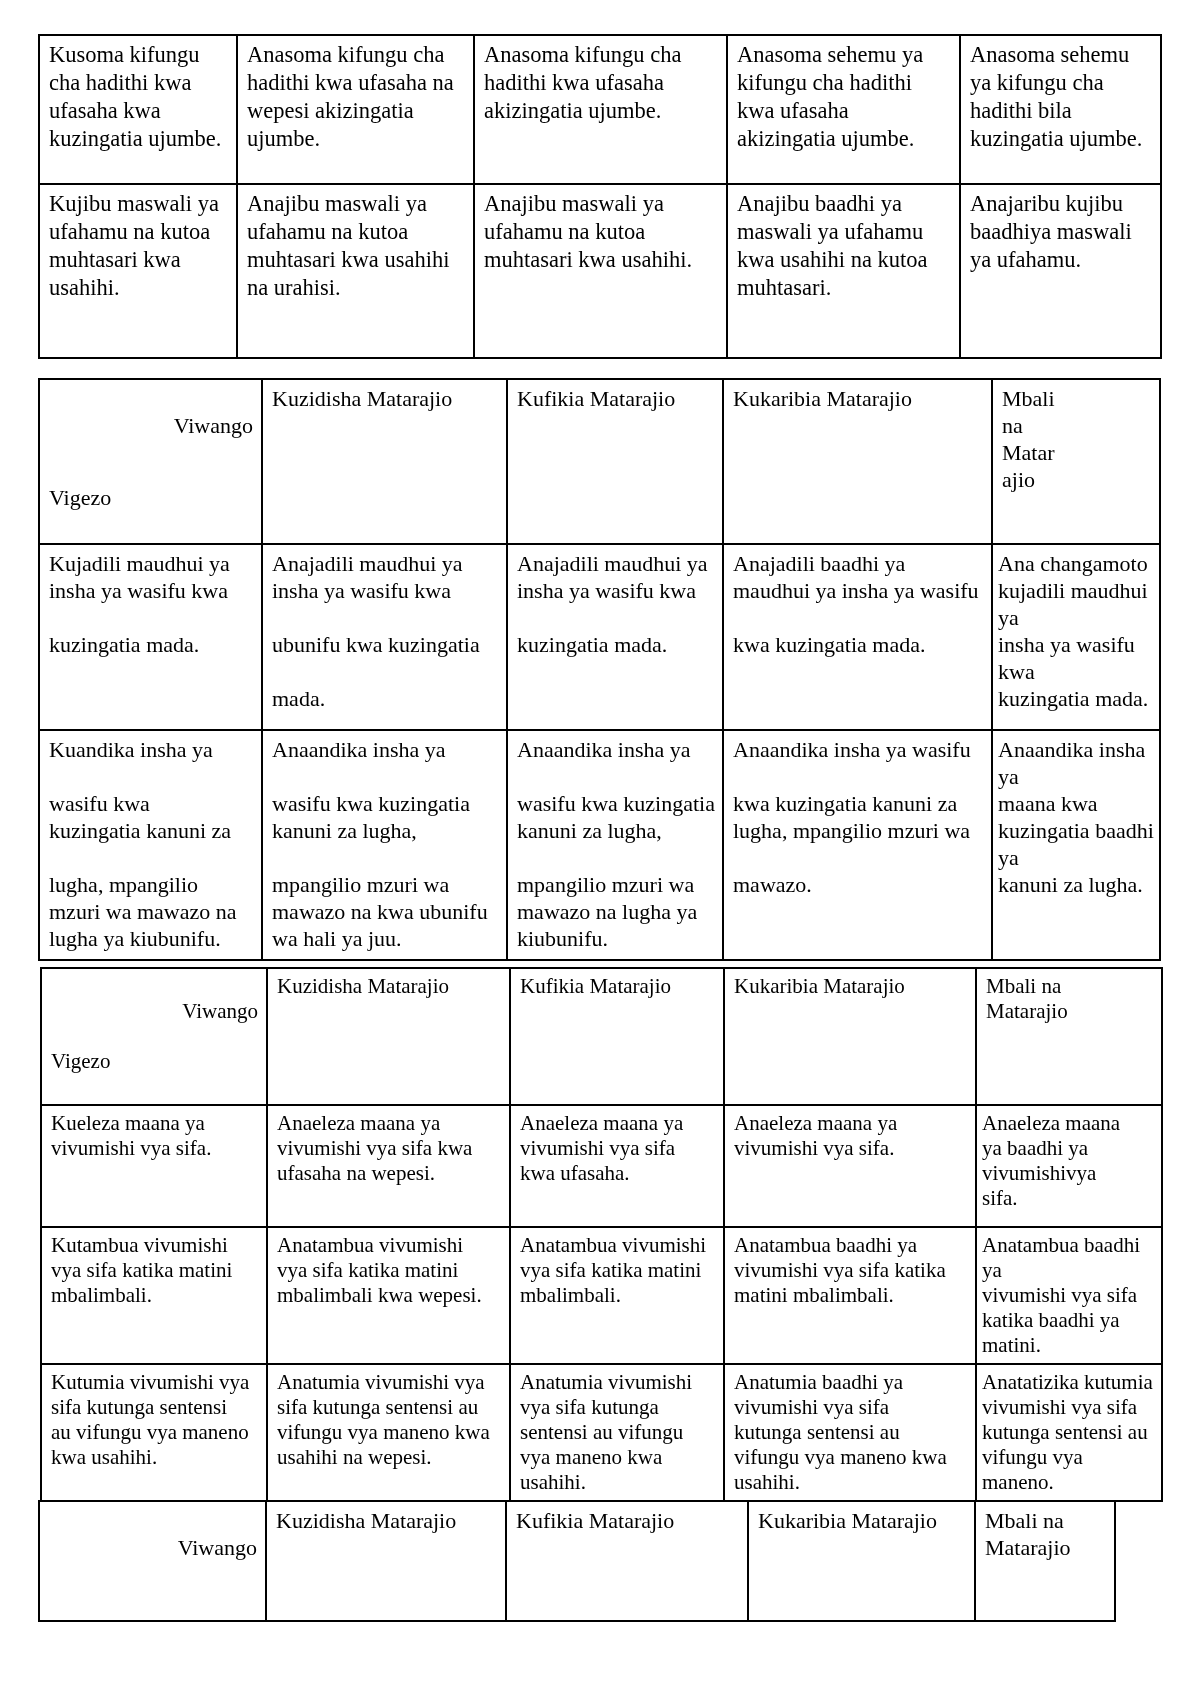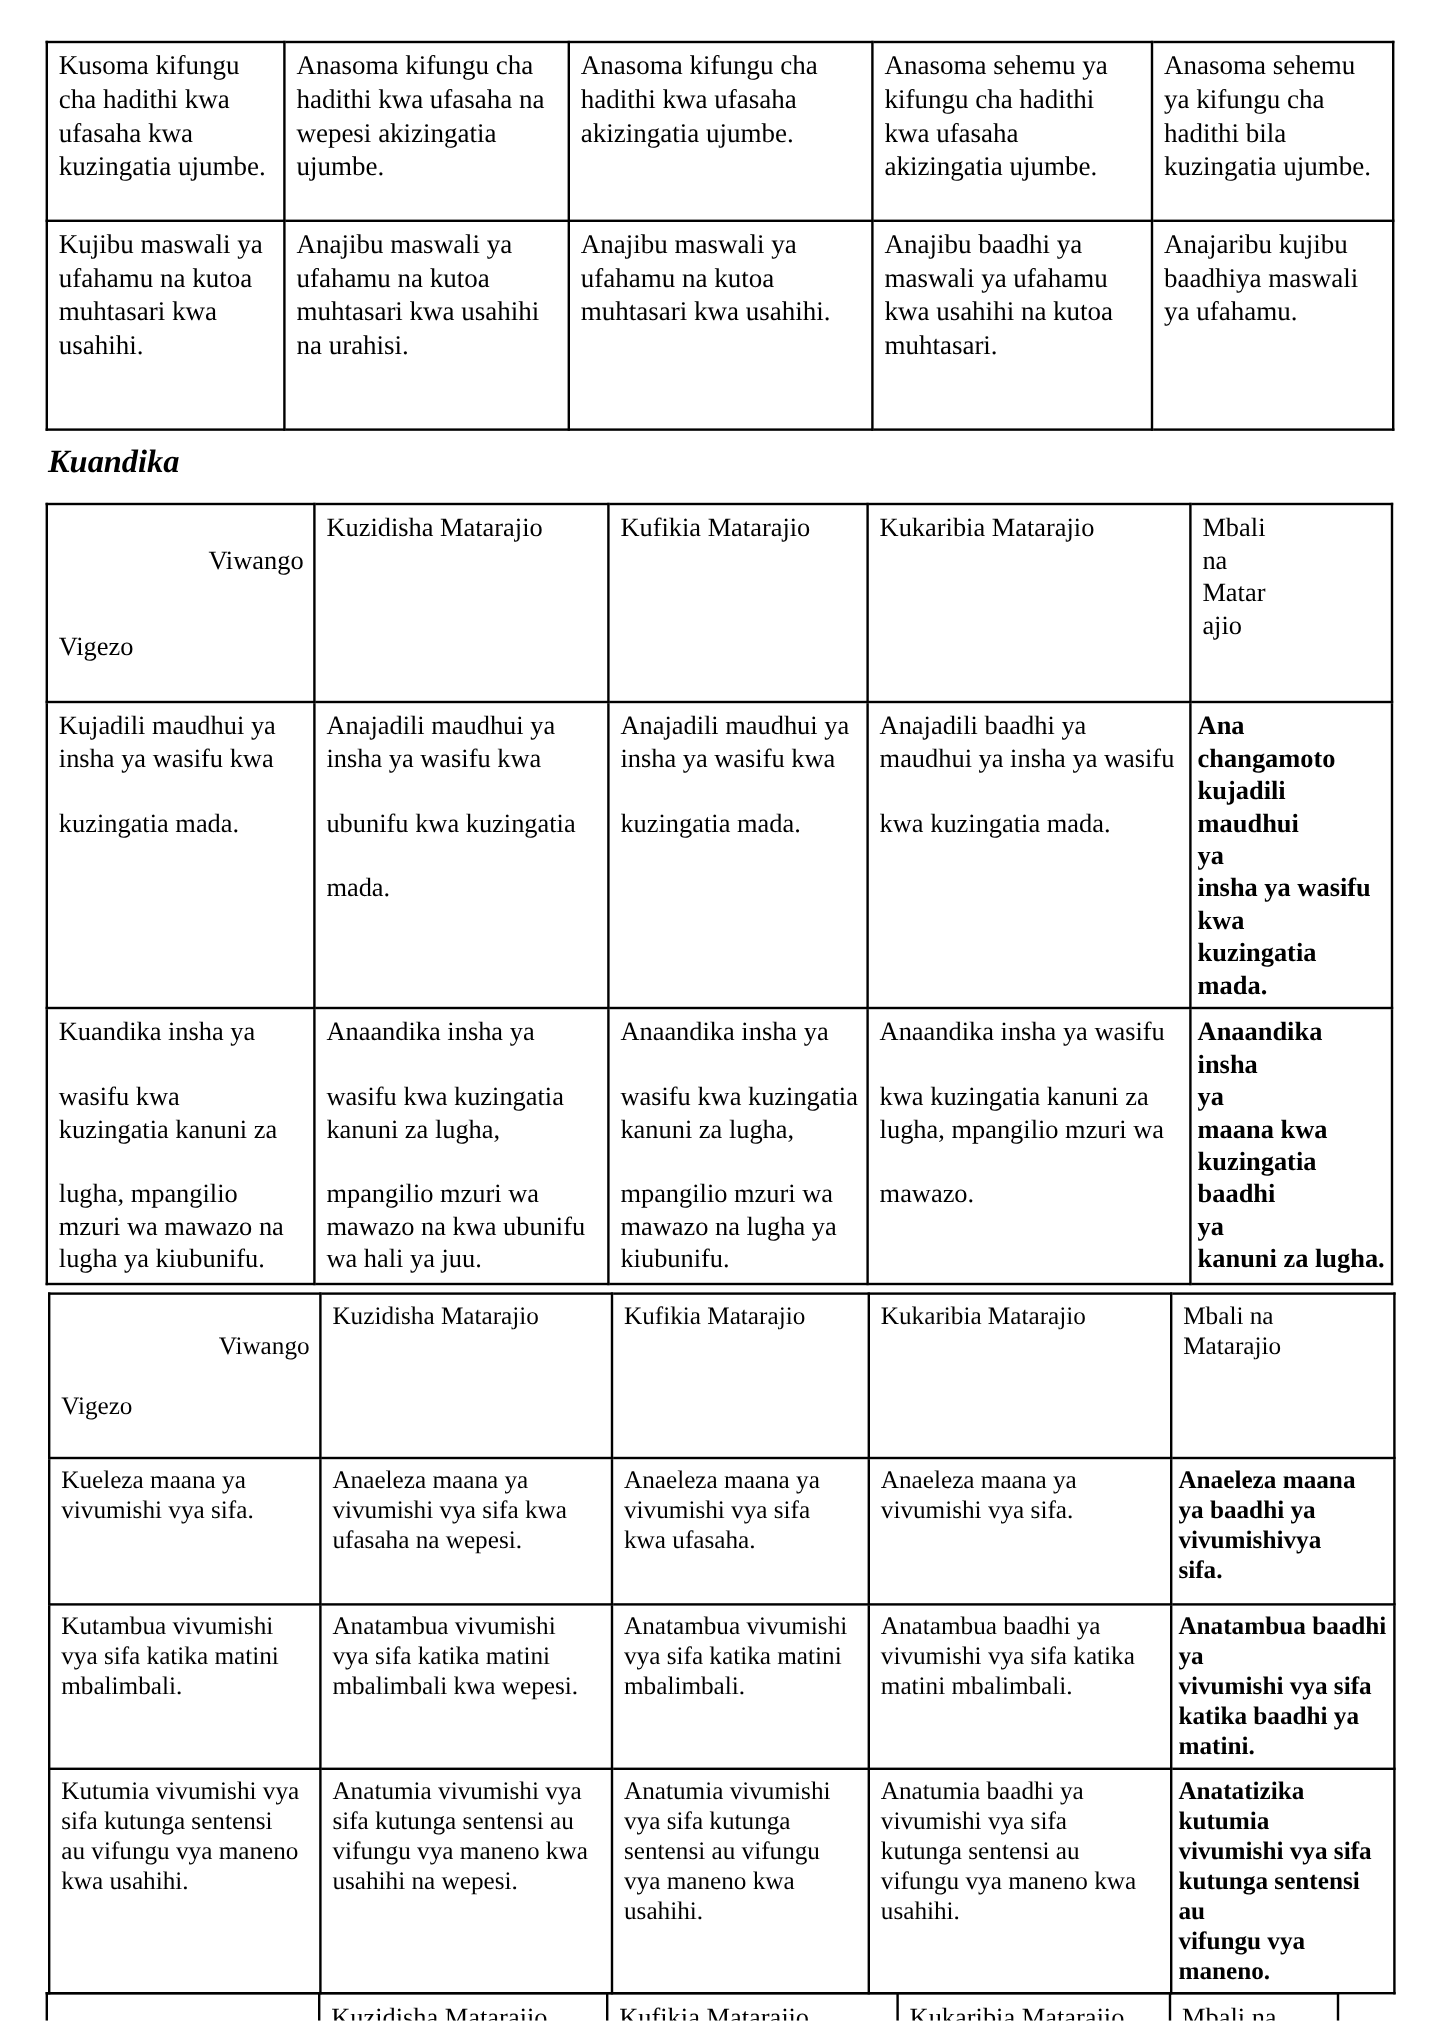--- a/index.html
+++ b/index.html
@@ -29,21 +29,21 @@
   .t2 .r2 td { height: 218px; }
   .t3 .rh td { height: 68px; }
   .t3 .r1 td { height: 110px; }
   .t3 .r2 td { height: 112px; border-radius: 18px; }
   .t3 .r3 td { height: 120px; }
   .t4 .rh td { height: 62px; }
   .hd { font-weight: normal; }
   .viwango { text-align: right; padding-right: 2px; }
   .vigezo  { text-align: left; }
   .gap-lg  { margin-top: 18px; }
-  .tight-pad { padding-left: 5px !important; padding-right: 2px !important; font-weight: bold; }
+  .tight-pad { padding-left: 5px !important; padding-right: 2px !important; }
   .section-heading {
     font-weight: bold; font-style: italic;
     font-size: 27px; line-height: 32px;
     margin-left: 2px;
   }
   .h-kuandika { margin-top: 9px; }
   .h-sarufi   { margin-top: 58px; }
 </style>
 </head>
 <body>
@@ -96,21 +96,20 @@
 maswali ya ufahamu
 kwa usahihi na kutoa
 muhtasari.</td>
       <td>Anajaribu kujibu
 baadhiya maswali
 ya ufahamu.</td>
     </tr>
   </tbody>
     </table>
 
-  <div class="section-heading h-kuandika">Kuandika</div>
 
   <table class="rubric t2">
     <colgroup>
       <col style="width:223px">
         <col style="width:245px">
         <col style="width:216px">
         <col style="width:269px">
         <col style="width:168px">
     </colgroup>
     <tbody>

